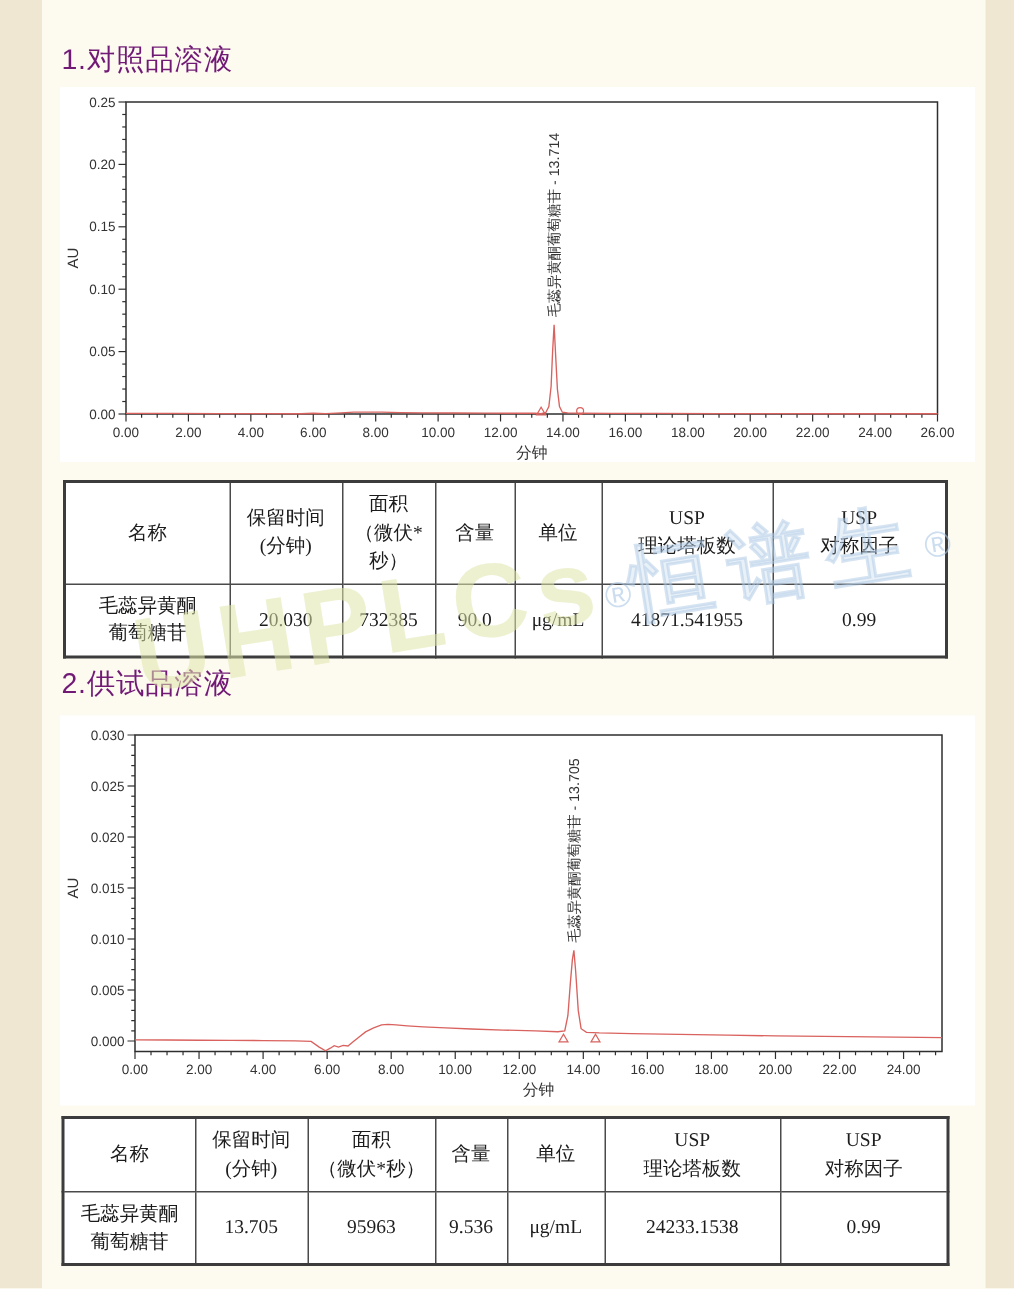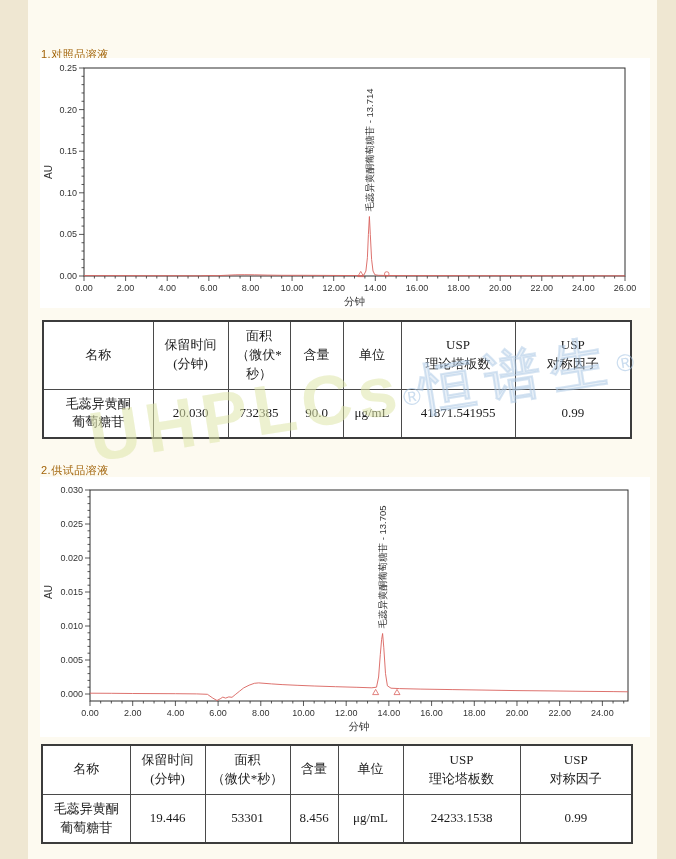--- a/index.html
+++ b/index.html
@@ -1,21 +1,21 @@
 <!DOCTYPE html>
 <html><head>
 <meta charset="utf-8">
 <style>
   html,body{margin:0;padding:0;background:#fdfaf0;}
   .page{position:relative;width:676px;height:859px;background:#fdfaf0;
         font-family:"Liberation Sans",sans-serif;overflow:hidden;}
   .strip{position:absolute;top:0;bottom:0;background:#efe7d2;}
   .strip-left{left:0;width:28px;}
   .strip-right{right:0;width:19px;}
-  .heading{position:absolute;left:41px;font-size:11px;color:#a16207;letter-spacing:.5px;margin-top:20px;}
+  .heading{position:absolute;left:41px;font-size:19px;color:#701a75;letter-spacing:.5px;}
   #h1{top:27px;}
   #h2{top:443px;}
   .chart-panel{position:absolute;left:40px;width:610px;background:#ffffff;}
   #chart1{top:58px;height:250px;}
   #chart2{top:477px;height:260px;}
   svg text{font-family:"Liberation Sans",sans-serif;fill:#333;}
   .rtable{position:absolute;border-collapse:collapse;table-layout:fixed;background:#fff;
           font-family:"Liberation Serif",serif;font-size:13px;color:#1c1c1c;z-index:2;}
   #table1{left:42px;top:320px;}
   #table2{left:41px;top:744px;}
@@ -324,23 +324,23 @@
           <th>USP
 理论塔板数</th>
           <th>USP
 对称因子</th>
         </tr>
       </thead>
       <tbody>
         <tr>
           <td>毛蕊异黄酮
 葡萄糖苷</td>
-          <td>19.446</td>
-          <td>53301</td>
-          <td>8.456</td>
+          <td>13.705</td>
+          <td>95963</td>
+          <td>9.536</td>
           <td>μg/mL</td>
           <td>24233.1538</td>
           <td>0.99</td>
         </tr>
       </tbody>
     </table>
 
   <div class="watermark">
     <span class="wm-latin">UHPLCs</span><span class="wm-reg">®</span><span class="wm-cjk">恒谱生</span><span class="wm-reg">®</span>
   </div>

